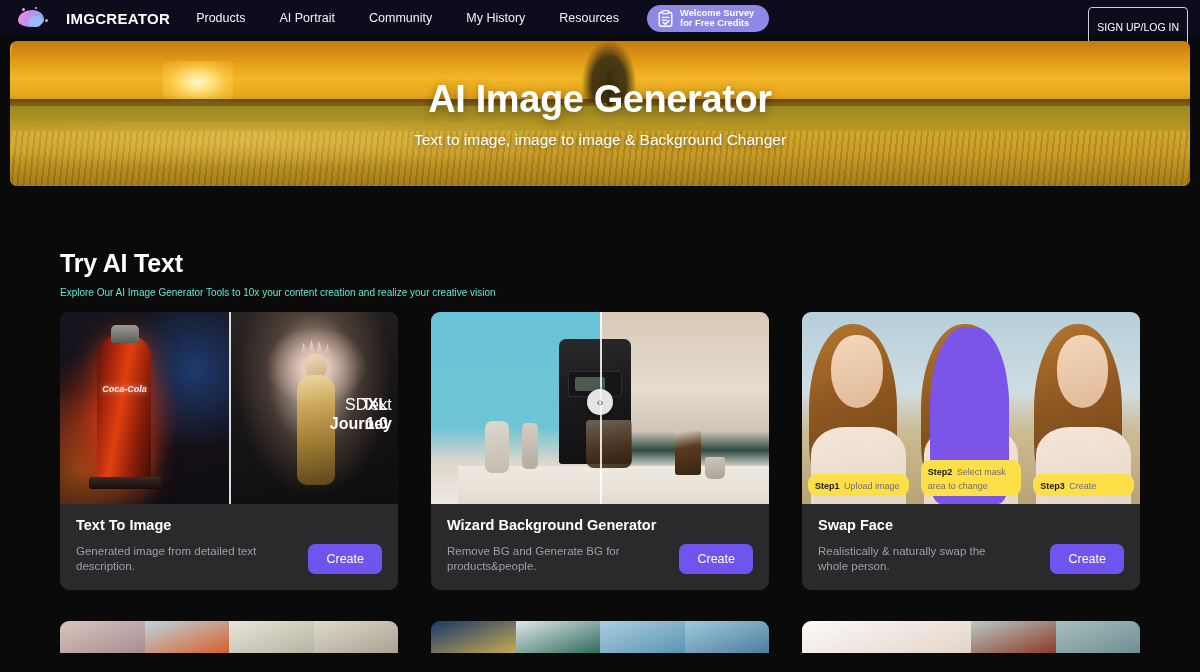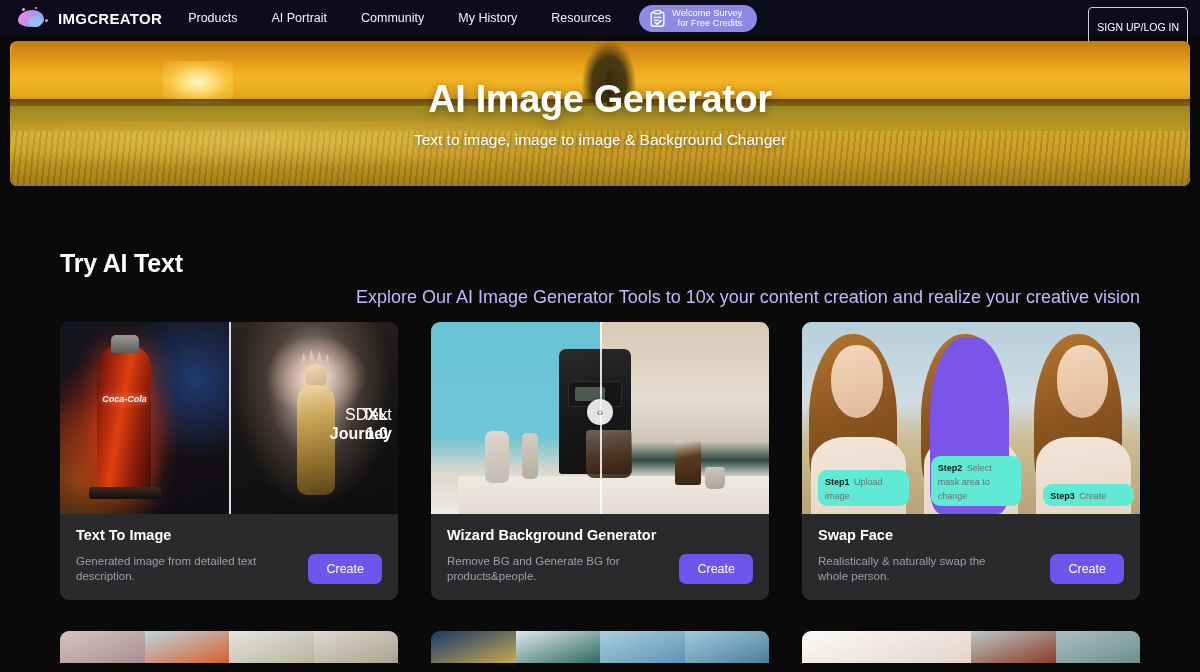--- a/index.html
+++ b/index.html
@@ -11,21 +11,21 @@
     overflow: hidden;
   }
 
   
   .navbar {
     height: 36px; width: 1200px;
     background: #0c0c1c;
     display: flex; align-items: center;
     position: relative;
   }
-  .brand { display: flex; align-items: center; margin-left: 16px; gap: 8px; cursor: pointer; }
+  .brand { display: flex; align-items: center; margin-left: 16px; gap: 16px; cursor: pointer; }
   .logo-mark { position: relative; width: 34px; height: 22px; }
   .blob {
     position: absolute; left: 2px; top: 3px;
     width: 26px; height: 17px;
     background: linear-gradient(115deg, #f48fe0 0%, #c98ce8 38%, #8fa6f0 72%, #7fc6f5 100%);
     border-radius: 60% 45% 55% 50% / 65% 60% 45% 40%;
     filter: blur(0.2px);
   }
   .blob2 {
     position: absolute; left: 12px; top: 9px;
@@ -49,21 +49,21 @@
     margin-left: 28px;
     background: #8d8ae6;
     border-radius: 16px;
     height: 27px;
     display: flex; align-items: center; gap: 7px;
     padding: 0 15px 0 11px;
     cursor: pointer;
   }
   .survey-icon { width: 15px; height: 17px; display: block; }
   .survey-text { display: flex; flex-direction: column; line-height: 10.5px; }
-  .survey-text span { color: #ffffff; font-size: 9.3px; font-weight: normal; white-space: nowrap; text-align: right; }
+  .survey-text span { color: #ffffff; font-size: 9.3px; font-weight: bold; white-space: nowrap; }
   .signup-btn {
     position: absolute; right: 12px; top: 7px;
     border: 1px solid #cfcfd6;
     border-radius: 4px;
     height: 39px;
     display: flex; align-items: center; padding: 0 8px;
     color: #ffffff; font-size: 10.5px;
     cursor: pointer; white-space: nowrap;
     background: transparent;
     font-family: "Liberation Sans", sans-serif;
@@ -137,21 +137,21 @@
     text-shadow: 0 1px 7px rgba(40,25,0,0.5);
   }
 
   
   .section { padding: 63px 60px 0 60px; }
   .section-title {
     color: #ffffff; font-size: 25px; font-weight: bold;
     letter-spacing: -0.2px;
   }
   .section-sub {
-    color: #c4b5fd; font-size: 18px; margin-top: 9px; text-align: right;
+    color: #5eead4; font-size: 10px; margin-top: 9px;
   }
 
   
   .grid {
     display: grid;
     grid-template-columns: repeat(3, 1fr);
     gap: 33px;
     margin-top: 14px;
   }
   .card {
@@ -363,22 +363,22 @@
     background: linear-gradient(170deg, #f3e6da 0%, #e6d6c6 100%);
     border-radius: 36% 36% 0 0;
   }
   .pan-mask-body {
     position: absolute; left: 14%; top: 8%;
     width: 70%; height: 92%;
     background: #7b54e8;
     border-radius: 44% 44% 14% 14%;
   }
   .step-pill {
-    position: absolute; bottom: 8px; left: 16px; right: 6px;
-    background: #5eead4;
+    position: absolute; bottom: 8px; left: 6px; right: 6px;
+    background: #fde047;
     border-radius: 9px;
     padding: 4px 7px;
     z-index: 6;
     line-height: 12px;
   }
   .step-pill b { font-size: 9px; color: #17171a; }
   .step-pill span { font-size: 9px; color: #6d6d75; }
 
   
   .grid2 { margin-top: 31px; }

